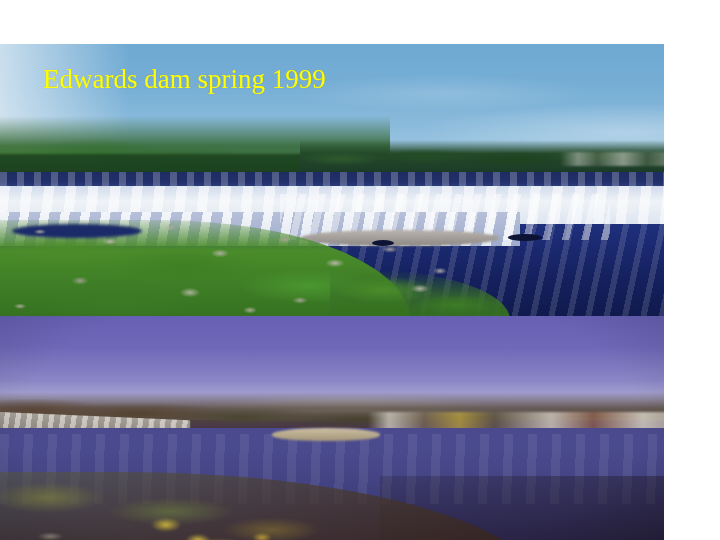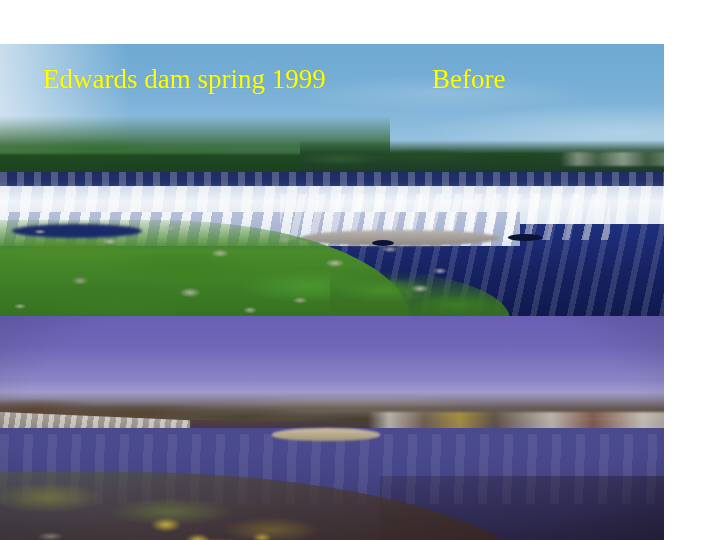--- a/index.html
+++ b/index.html
@@ -419,21 +419,20 @@
     <div class="river-sheen"></div>
     <div class="gravel-bar"></div>
     <div class="rock-dark"></div>
     <div class="rock-dark2"></div>
     <div class="grass"></div>
     <div class="grass-right"></div>
     <div class="water-pocket"></div>
     <div class="stones"></div>
 
     <div class="caption" id="cap-before-title">Edwards dam spring 1999</div>
-    <div class="caption" id="cap-before-label">Before</div>
   </div>
 
   <div class="photo" id="photo-after">
     <div class="sky"></div>
     <div class="sky-glow"></div>
     <div class="treeline"></div>
     <div class="far-structures"></div>
     <div class="far-bank-rocks"></div>
     <div class="dam-remnant"></div>
     <div class="river"></div>

